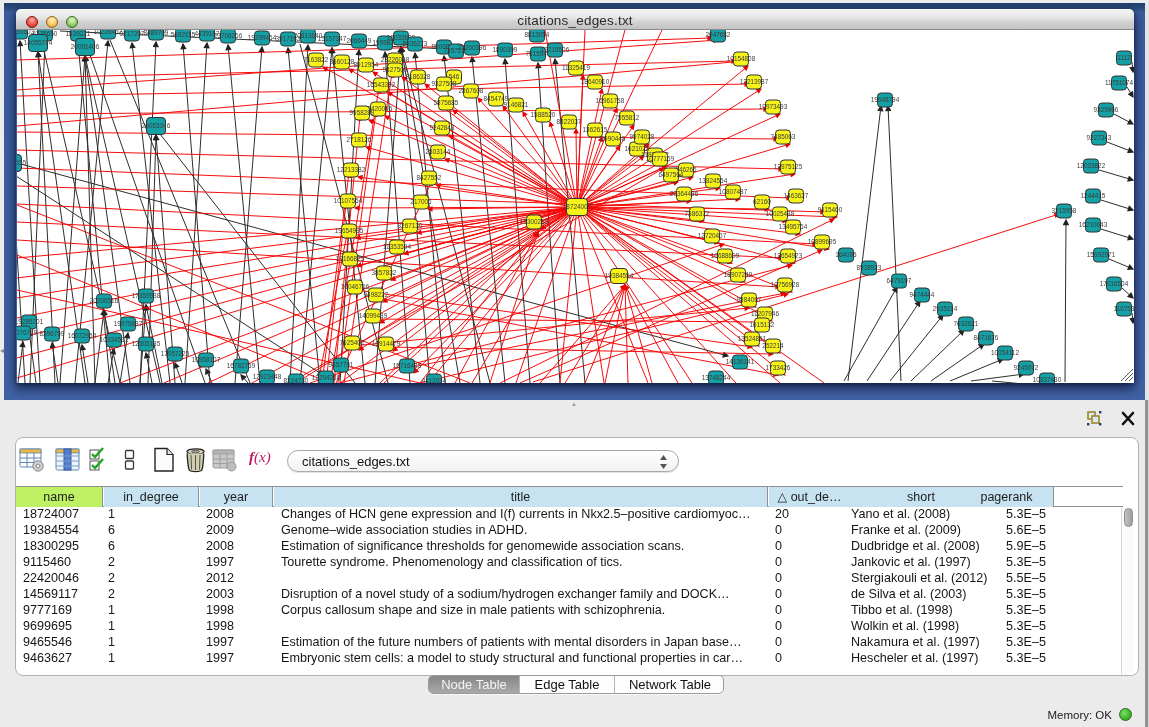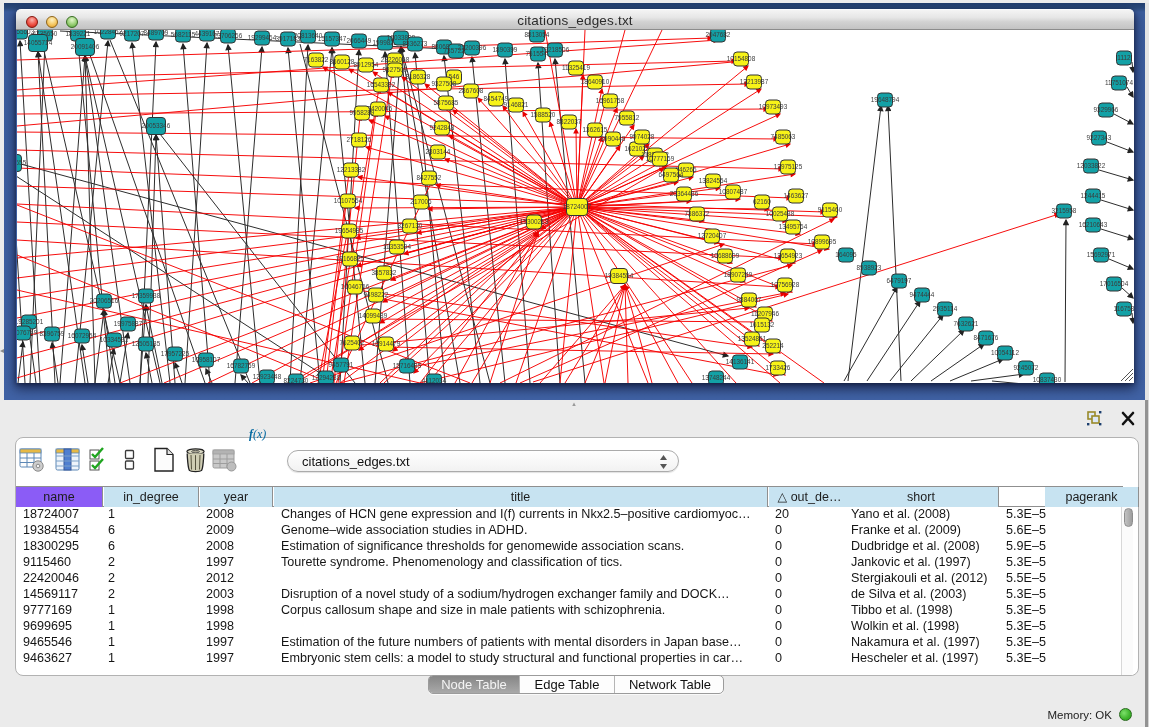--- a/index.html
+++ b/index.html
@@ -681,38 +681,38 @@
   </svg>
   <svg class="icon" style="left:212px" width="26" height="26" viewBox="0 0 26 26">
     <rect x="1" y="3" width="21" height="18" rx="1.5" fill="#c9c9c9" stroke="#9d9d9d"></rect>
     <rect x="1" y="3" width="21" height="4" fill="#b3b3b3" stroke="#9d9d9d" stroke-width=".8"></rect>
     <line x1="8" y1="7" x2="8" y2="21" stroke="#9d9d9d"></line>
       <line x1="15" y1="7" x2="15" y2="21" stroke="#9d9d9d"></line>
     <line x1="1" y1="12" x2="22" y2="12" stroke="#9d9d9d"></line>
       <line x1="1" y1="16.5" x2="22" y2="16.5" stroke="#9d9d9d"></line>
     <circle cx="19.5" cy="19.5" r="4.5" fill="#bdbdbd" stroke="#989898"></circle>
   </svg>
-  <div class="icon" style="left:249px;top:427px;font-size:12px;color:#0369a1;font-family:'Liberation Serif',serif">
+  <div class="icon" style="left:249px;top:449px;font-size:15px;color:#be185d;font-family:'Liberation Serif',serif">
     <i><b>f</b>(x)</i></div>
   <div id="combo">
       <span class="ct">citations_edges.txt</span>
     <svg class="arr" style="top:4px" width="9" height="14" viewBox="0 0 9 14">
         <path d="M4.5 0 L8 5 H1 z" fill="#555"></path>
         <path d="M4.5 14 L8 9 H1 z" fill="#555"></path>
       </svg>
     </div>
 
   <div id="thead">
-    <div class="hc" style="left:0;width:87px;background:#8b5cf6">name</div>
+    <div class="hc" style="left:0;width:87px;background:#bef264">name</div>
     <div class="hc" style="left:88px;width:95px">in_degree</div>
     <div class="hc" style="left:184px;width:73px">year</div>
     <div class="hc" style="left:258px;width:494px">title</div>
     <div class="hc" style="left:753px;width:82px">△ out_de…</div>
     <div class="hc" style="left:828px;width:155px">short</div>
-    <div class="hc" style="left:1029px;width:94px">pagerank</div>
+    <div class="hc" style="left:944px;width:94px">pagerank</div>
   </div>
   <div class="trow" style="top:507px">
       <span style="left:7px">18724007</span>
       <span style="left:92px">1</span>
       <span style="left:190px">2008</span>
       <span style="left:265px">Changes of HCN gene expression and I(f) currents in Nkx2.5–positive cardiomyoc…</span>
       <span style="left:759px">20</span>
       <span style="left:835px">Yano et al. (2008)</span>
       <span style="left:990px">5.3E–5</span>
     </div>

